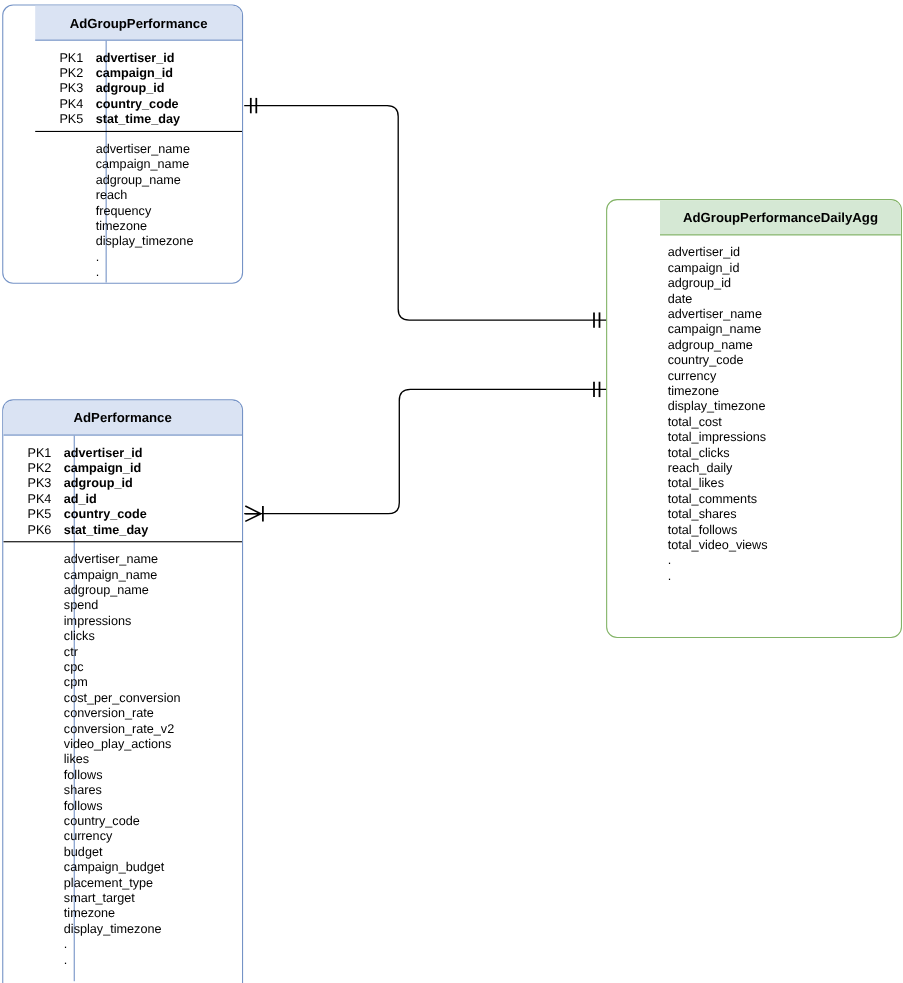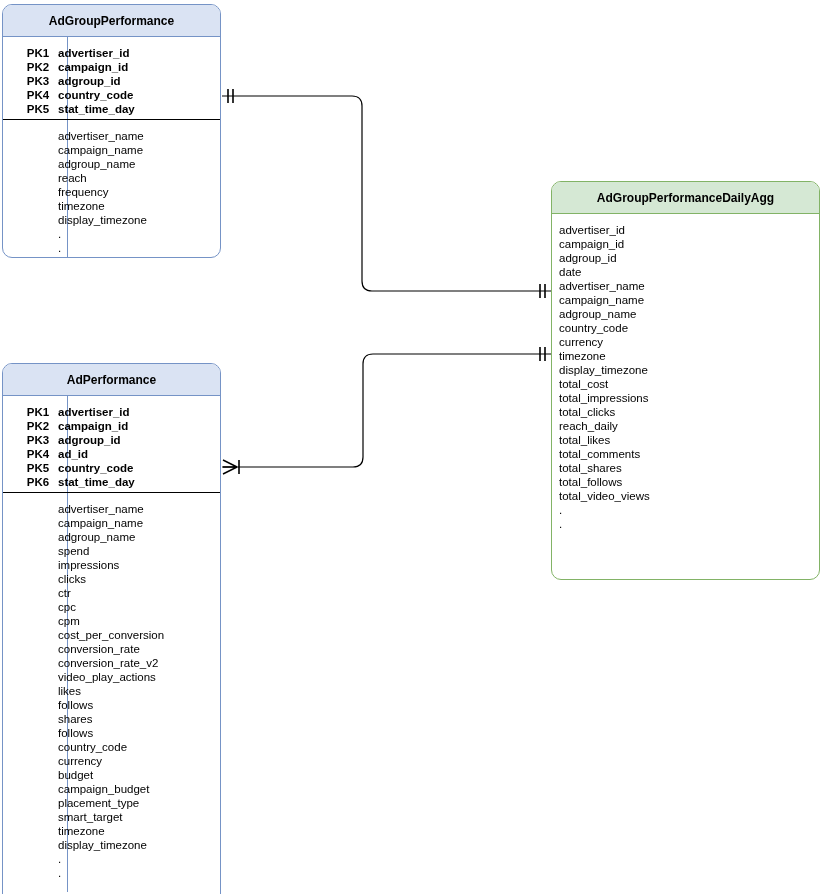--- a/index.html
+++ b/index.html
@@ -23,21 +23,21 @@
 
   
   .entity {
     position: absolute;
     box-sizing: border-box;
     border-radius: 10px;
     background: #ffffff;
     overflow: hidden;
   }
   .entity.blue  { border: 1px solid #7593c6; }
-  .entity.green { border: 1px solid #82b366; }
+  .entity.green { border: 1px solid #82b366; padding-left: 48px; }
 
   .entity-title {
     box-sizing: border-box;
     width: 100%;
     text-align: center;
     font-weight: bold;
     font-size: 12px;
     color: #000000;
     line-height: 1;
     padding: 10px 4px 9px 4px;
@@ -77,24 +77,24 @@
     align-items: baseline;
     height: 14px;
     font-size: 11.5px;
     color: #000000;
     line-height: 14px;
     white-space: pre;
   }
   .field .pk-label {
     width: 48px;
     flex: 0 0 48px;
-    text-align: center;
+    text-align: left;
     padding-left: 22px;
     box-sizing: border-box;
-    font-weight: bold;
+    font-weight: normal;
   }
   .field .fname {
     padding-left: 7px;
   }
   .field.key .fname { font-weight: bold; }
 
   
   .key-block {
     position: absolute;
     left: 0;
@@ -114,21 +114,21 @@
     position: absolute;
     inset: 0;
     pointer-events: none;
   }
 </style>
 </head>
 <body>
 
 <div class="canvas">
 
-  <div class="entity blue" id="ent-adgroup" style="left:2px; top:4px; width:219px; height:254px;">
+  <div class="entity blue" id="ent-adgroup" style="left:2px; top:4px; width:219px; height:254px;padding-left:29px;">
     <div class="entity-title">AdGroupPerformance</div>
     <div class="entity-body" style="height:220px;">
       <div class="pk-divider" style="left:64px;"></div>
       <div class="key-rule" style="top:82px;"></div>
 
       <ul class="field-list key-block" id="keys-adgroup">
           <li class="field key"><span class="pk-label">PK1</span><span class="fname">advertiser_id</span></li>
           <li class="field key"><span class="pk-label">PK2</span><span class="fname">campaign_id</span></li>
           <li class="field key"><span class="pk-label">PK3</span><span class="fname">adgroup_id</span></li>
           <li class="field key"><span class="pk-label">PK4</span><span class="fname">country_code</span></li>

